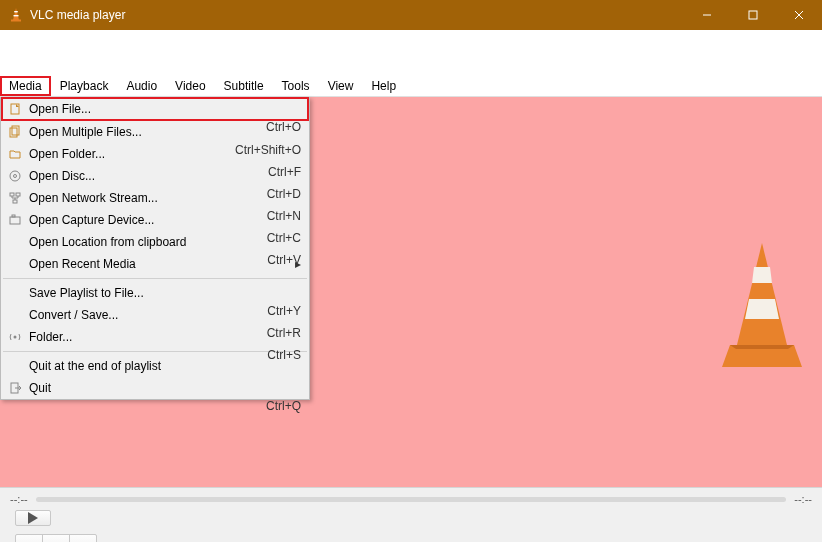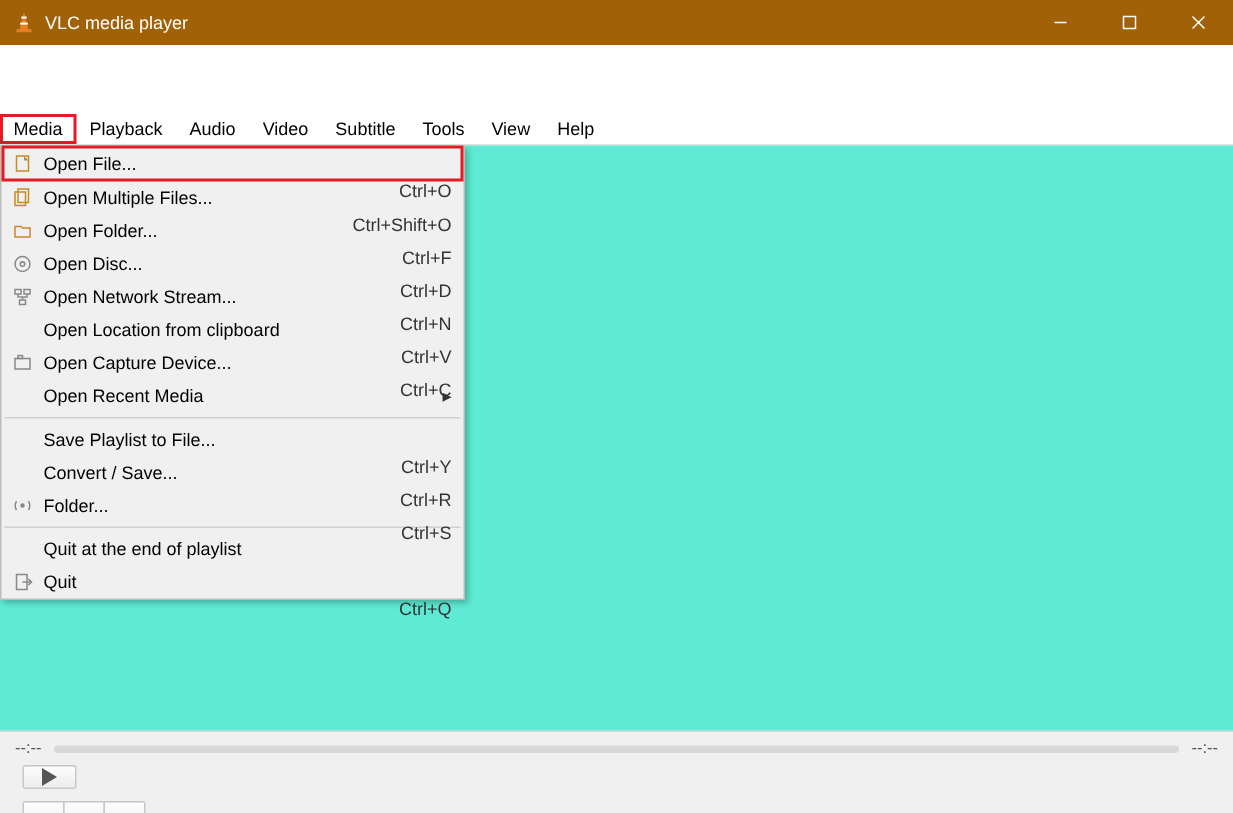--- a/index.html
+++ b/index.html
@@ -6,21 +6,21 @@
   body { font-family: "Segoe UI", Tahoma, sans-serif; font-size: 12px; background: #fff; width: 822px; height: 542px; overflow: hidden; }
   .window { width: 822px; height: 542px; background: #fff; display: flex; flex-direction: column; }
   .titlebar { height: 30px; background: #a16207; color: #fff; display: flex; align-items: center; padding-left: 8px; }
   .titlebar .cone { width: 16px; height: 16px; margin-right: 6px; }
   .titlebar .title { font-size: 12px; flex: 1; }
   .winbtns { display: flex; height: 100%; }
   .winbtn { width: 46px; height: 100%; display:flex; align-items:center; justify-content:center; color:#fff; }
   .menubar { height: 22px; background:#fff; display:flex; align-items:center; border-bottom:1px solid #e0e0e0;margin-top:45px; }
   .menubar .menu { padding: 3px 9px; font-size:12px; color:#000; }
   .menubar .menu.active { border:2px solid #e31b23; padding:1px 7px; }
-  .content { flex:1; background:#5eead4; position:relative; display:flex; align-items:center; justify-content:flex-start; }
+  .content { flex:1; background:#fca5a5; position:relative; display:flex; align-items:center; justify-content:flex-end; }
   .dropdown { position:absolute; top:0; left:0; width:310px; background:#f0f0f0; border:1px solid #bcbcbc; border-top:none; font-size:12px; z-index:10; box-shadow:2px 2px 4px rgba(0,0,0,0.25);}
   .dropdown .item { display:flex; align-items:center; height:22px; padding:0 8px 0 4px; position:relative;}
   .dropdown .item.highlight { border:2px solid #e31b23; height:24px; padding:0 6px 0 2px;}
   .dropdown .item .ico { width:20px; display:flex; align-items:center; justify-content:center; color:#555;}
   .dropdown .item .lbl { flex:1; padding-left:4px; }
   .dropdown .item .shortcut { color:#333; font-size:12px;margin-top:36px; }
   .dropdown .item .submenu-arrow { width:10px; text-align:right; color:#333;}
   .dropdown .sep { height:1px; background:#d0d0d0; margin:3px 2px; }
   .cone-svg { width:120px; height:140px; margin-left:160px; margin-top:30px;}
   .bottom { background:#f0f0f0; border-top:1px solid #d5d5d5; }
@@ -134,33 +134,33 @@
               <rect x="2" y="2" width="4" height="3" fill="none" stroke="#888"></rect>
               <rect x="8" y="2" width="4" height="3" fill="none" stroke="#888"></rect>
               <rect x="5" y="9" width="4" height="3" fill="none" stroke="#888"></rect>
               <path d="M4 5v2h6V5M7 7v2" stroke="#888" fill="none"></path>
             </svg>
           </span>
           <span class="lbl">Open Network Stream...</span>
           <span class="shortcut">Ctrl+N</span>
         </div>
         <div class="item">
+          <span class="ico">
+            <svg width="14" height="14">
+              <rect x="2" y="4" width="10" height="7" fill="none" stroke="#888"></rect>
+              <rect x="4" y="2" width="3" height="2" fill="none" stroke="#888"></rect>
+            </svg>
+          </span>
+          <span class="lbl">Open Capture Device...</span>
+          <span class="shortcut">Ctrl+C</span>
+        </div>
+        <div class="item">
           <span class="ico"></span>
           <span class="lbl">Open Location from clipboard</span>
           <span class="shortcut">Ctrl+V</span>
-        </div>
-        <div class="item">
-          <span class="ico">
-            <svg width="14" height="14">
-              <rect x="2" y="4" width="10" height="7" fill="none" stroke="#888"></rect>
-              <rect x="4" y="2" width="3" height="2" fill="none" stroke="#888"></rect>
-            </svg>
-          </span>
-          <span class="lbl">Open Capture Device...</span>
-          <span class="shortcut">Ctrl+C</span>
         </div>
         <div class="item">
           <span class="ico"></span>
           <span class="lbl">Open Recent Media</span>
           <span class="submenu-arrow">▸</span>
         </div>
         <div class="sep"></div>
         <div class="item">
           <span class="ico"></span>
           <span class="lbl">Save Playlist to File...</span>

